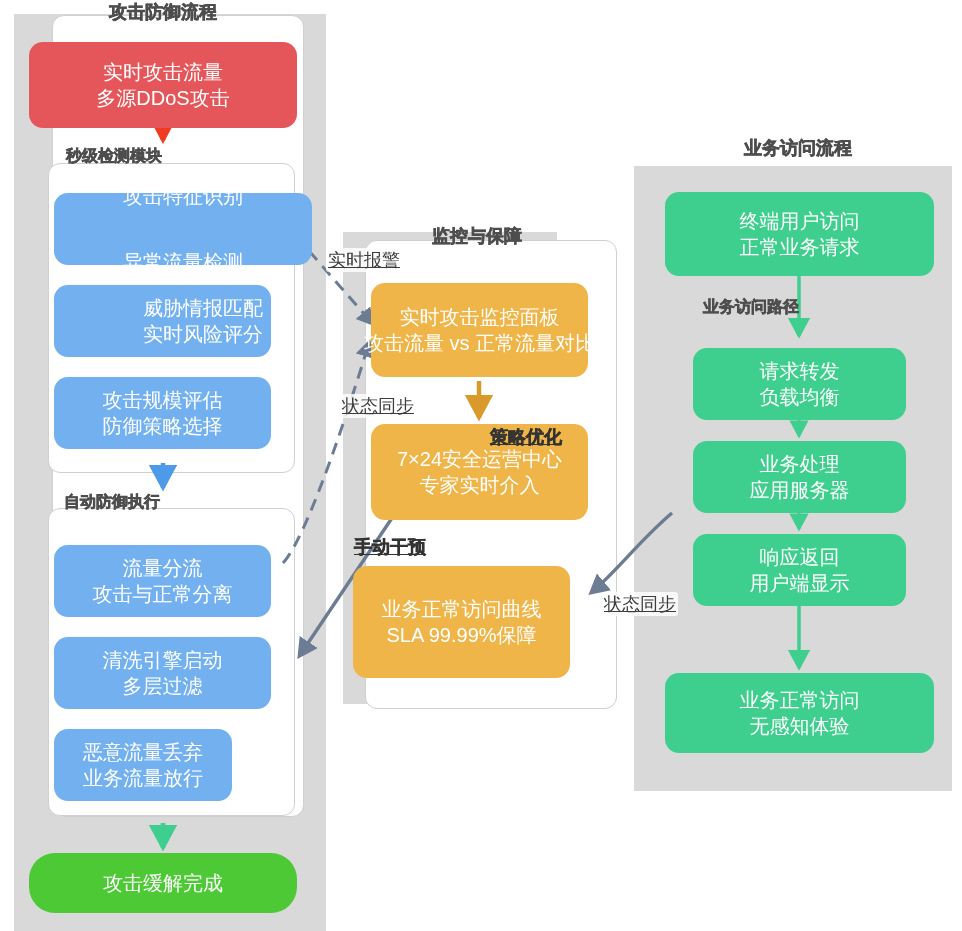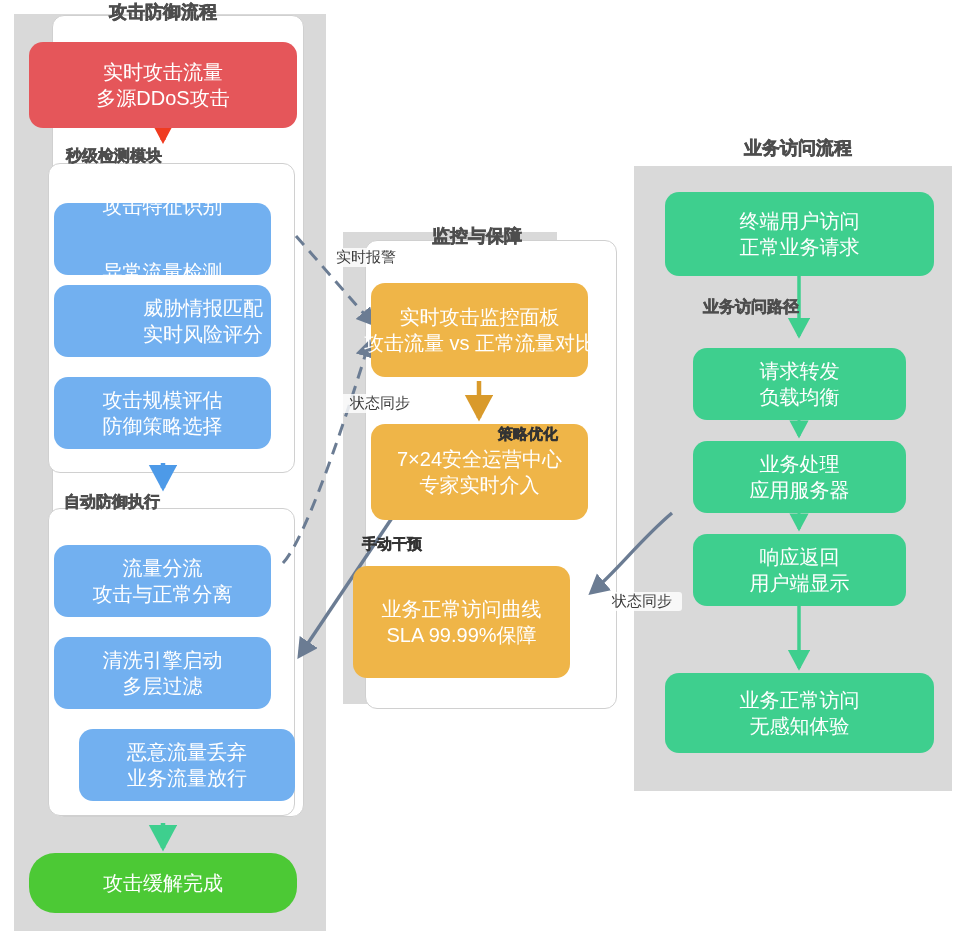--- a/index.html
+++ b/index.html
@@ -74,26 +74,27 @@
   .node.red    { background: #e5565a; }
   .node.blue   { background: #72b0f0; }
   .node.orange { background: #efb548; }
   .node.teal   { background: #3ecf8e; }
   .node.green  { background: #4cc935; border-radius: 26px; }
 
   
   .edge-label {
     position: absolute;
     z-index: 7;
-    font-size: 15px;
+    font-size: 18px;
     color: #3d3d3d;
     white-space: nowrap;
     background: rgba(255,255,255,0.82);
-    padding: 0 10px;
+    padding: 0 2px;
     border-radius: 3px;
+    text-decoration: underline;
   }
   .edge-label.bold {
     font-weight: bold;
     color: #333333;
     -webkit-text-stroke: 0.5px #333333;
     background: transparent;
   }
 </style>
 </head>
 <body>
@@ -160,42 +161,42 @@
   <div class="cluster-title t-main" style="left:417px; top:224px; width:120px;">监控与保障</div>
 
   <div class="cluster-title t-main" style="left:728px; top:136px; width:140px;">业务访问流程</div>
   <div class="cluster-title t-sub" style="left:686px; top:297px; width:130px;">业务访问路径</div>
 
   <div class="node red" style="left:29px; top:42px; width:268px; height:86px;">
     <span class="ln">实时攻击流量</span>
     <span class="ln">多源DDoS攻击</span>
   </div>
 
-  <div class="node blue" style="left:54px; top:203px; width:217px; height:72px;gap:40px;">
+  <div class="node blue" style="left:54px; top:193px; width:258px; height:72px;gap:40px;">
     <span class="ln">攻击特征识别</span>
     <span class="ln">异常流量检测</span>
   </div>
   <div class="node blue" style="left:54px; top:285px; width:217px; height:72px;align-items:flex-end;">
     <span class="ln">威胁情报匹配</span>
     <span class="ln">实时风险评分</span>
   </div>
   <div class="node blue" style="left:54px; top:377px; width:217px; height:72px;">
     <span class="ln">攻击规模评估</span>
     <span class="ln">防御策略选择</span>
   </div>
 
   <div class="node blue" style="left:54px; top:545px; width:217px; height:72px;">
     <span class="ln">流量分流</span>
     <span class="ln">攻击与正常分离</span>
   </div>
   <div class="node blue" style="left:54px; top:637px; width:217px; height:72px;">
     <span class="ln">清洗引擎启动</span>
     <span class="ln">多层过滤</span>
   </div>
-  <div class="node blue" style="left:54px; top:729px; width:216px; height:72px;margin-left:25px;">
+  <div class="node blue" style="left:54px; top:729px; width:178px; height:72px;">
     <span class="ln">恶意流量丢弃</span>
     <span class="ln">业务流量放行</span>
   </div>
 
   <div class="node green" style="left:29px; top:853px; width:268px; height:60px;">
     <span class="ln">攻击缓解完成</span>
   </div>
 
   <div class="node orange" style="left:371px; top:283px; width:217px; height:94px;">
     <span class="ln">实时攻击监控面板</span>

